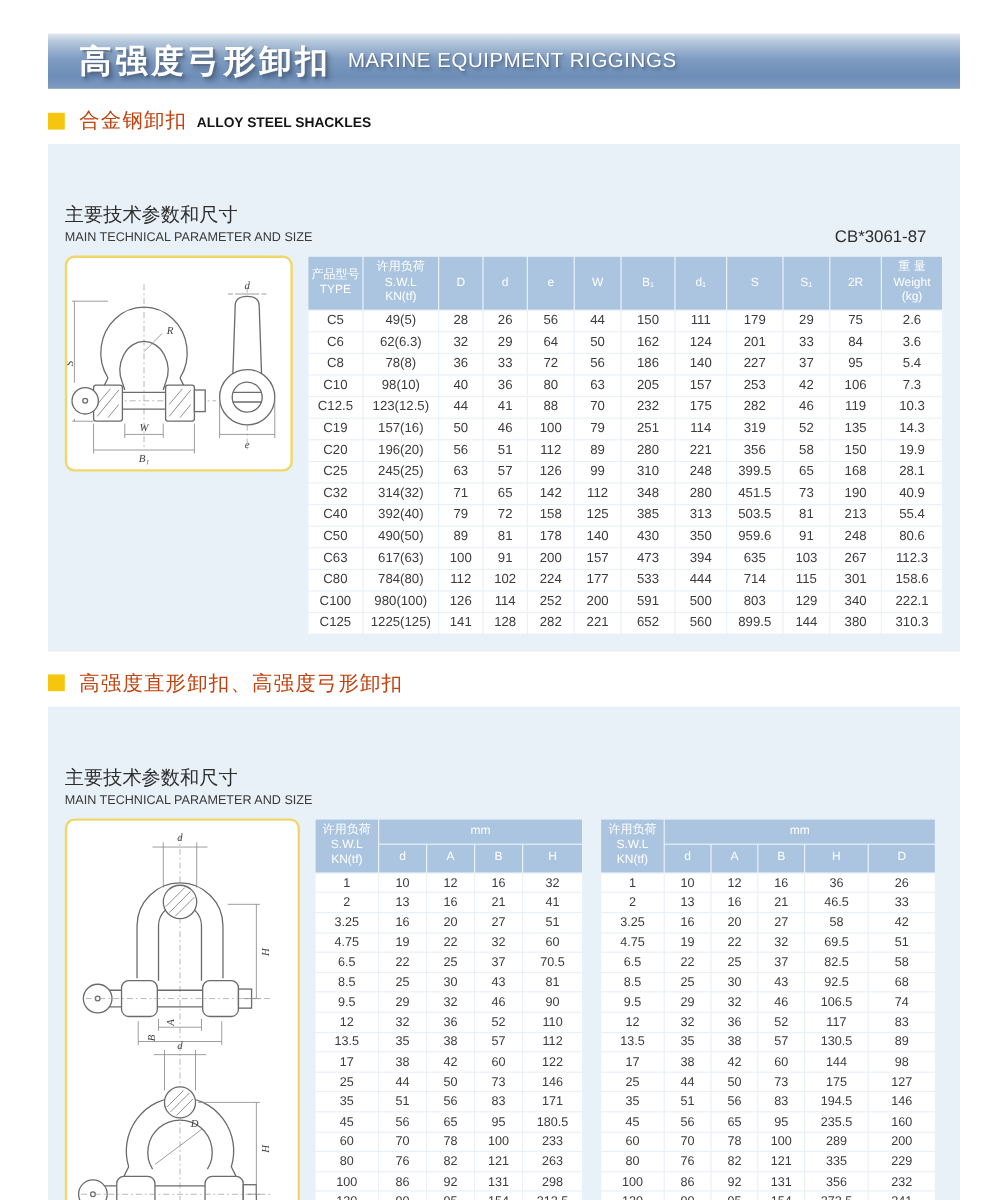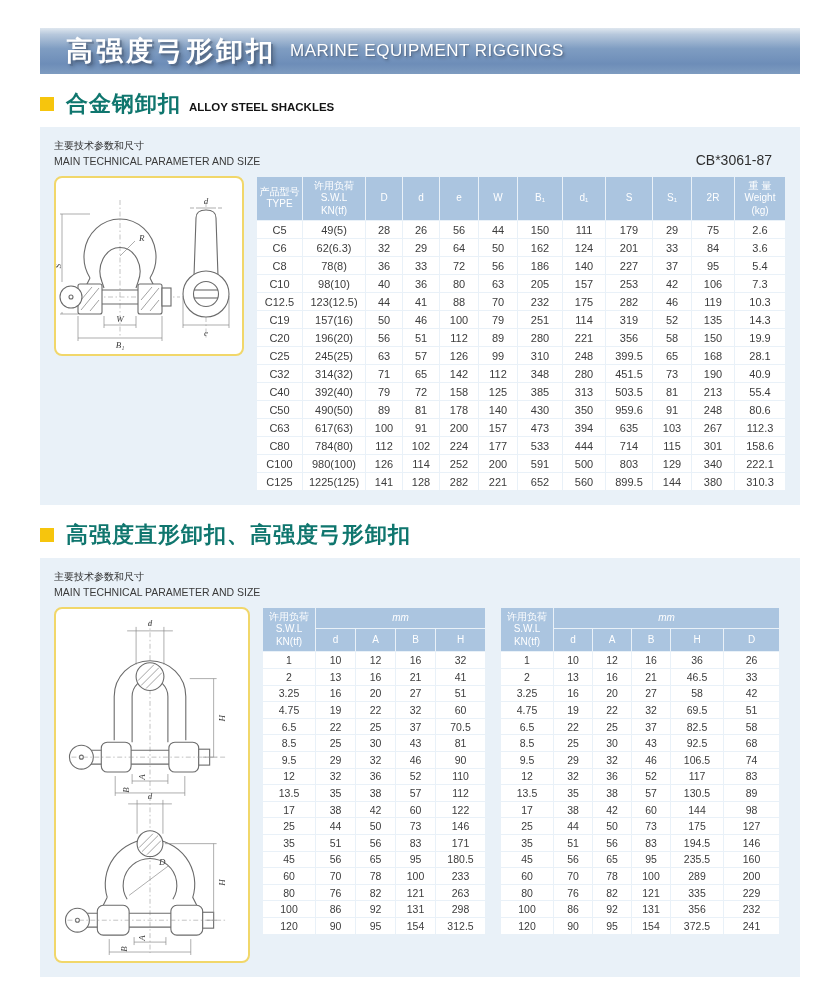--- a/index.html
+++ b/index.html
@@ -11,44 +11,44 @@
           padding-left:26px;box-sizing:border-box;
           background:linear-gradient(180deg,#dfe7ef 0%,#b7c8dc 14%,#7f9dc2 45%,#6d8db8 78%,#7e9cc0 100%);}
   .banner-zh{font-size:27px;font-weight:bold;color:#fff;letter-spacing:3px;
              text-shadow:2px 2px 0 rgba(80,100,130,.55),3px 3px 4px rgba(0,0,0,.3);}
   .banner-en{font-size:17px;font-weight:normal;color:#fff;margin-left:14px;letter-spacing:.5px;
              text-shadow:1px 1px 0 rgba(80,100,130,.5),2px 2px 3px rgba(0,0,0,.25);}
 
   
   .section-title{margin:15px 30px 8px 40px;display:flex;align-items:baseline;}
   .bullet{width:14px;height:14px;background:#f6c50d;align-self:center;margin-right:12px;flex:0 0 auto;}
-  .st-zh{font-size:22px;font-weight:bold;color:#0f766e;letter-spacing:1px;}
+  .st-zh{font-size:17px;font-weight:normal;color:#c2410c;letter-spacing:1px;}
   .st-en{font-size:11.5px;font-weight:bold;color:#141414;margin-left:8px;}
 
   
   .panel{margin:0 30px 0 40px;background:#e9f1f8;padding:12px 14px 14px;box-sizing:border-box;}
   .param-block{position:relative;margin-bottom:7px;}
-  .param-zh{font-size:10px;color:#2e2e2e;line-height:1.45;}
+  .param-zh{font-size:16px;color:#2e2e2e;line-height:1.45;margin-top:36px;}
   .param-en{font-size:10.5px;color:#3a3a3a;line-height:1.45;}
   .standard{position:absolute;right:14px;bottom:1px;font-size:14px;color:#2e2e2e;margin-top:42px;}
   .panel-row{display:flex;align-items:flex-start;}
 
   .diagram-box{background:#fff;border:2px solid #f1d76a;border-radius:8px;flex:0 0 auto;}
   .box1{width:186px;height:176px;}
   .box2{width:192px;height:352px;}
 
   
   table.t{border-collapse:separate;border-spacing:1px;table-layout:fixed;}
   table.t th{background:#abc5e0;color:#fff;font-weight:400;font-size:10px;line-height:1.25;
              white-space:pre-line;vertical-align:middle;text-align:center;padding:3px 1px;}
   table.t td{background:#fff;color:#3c3c3c;text-align:center;vertical-align:middle;}
   .t1{flex:1 1 auto;margin-left:12px;width:530px;}
   .t1 td{font-size:11px;padding:2.5px 0;}
   .t2 td{font-size:10.5px;padding:1.8px 0;}
-  .t2 th.mm-head{padding:2px 1px;font-style:italic;}
+  .t2 th.mm-head{padding:2px 1px;}
   .tA{width:224px;margin-left:12px;}
   .tB{width:280px;margin-left:14px;}
 
   svg .ln{stroke:#6b6b6b;stroke-width:1.1;fill:none;}
   svg .fw{fill:#fff;stroke:#6b6b6b;stroke-width:1.1;}
   svg .dim{stroke:#8a8a8a;stroke-width:.7;fill:none;}
   svg .cl{stroke:#9a9a9a;stroke-width:.6;stroke-dasharray:5 2.5 1.5 2.5;fill:none;}
   svg .ht{stroke:#7a7a7a;stroke-width:.7;}
   svg text{font-family:"Liberation Serif","DejaVu Serif",serif;font-style:italic;
            font-size:9px;fill:#3f3f3f;}

